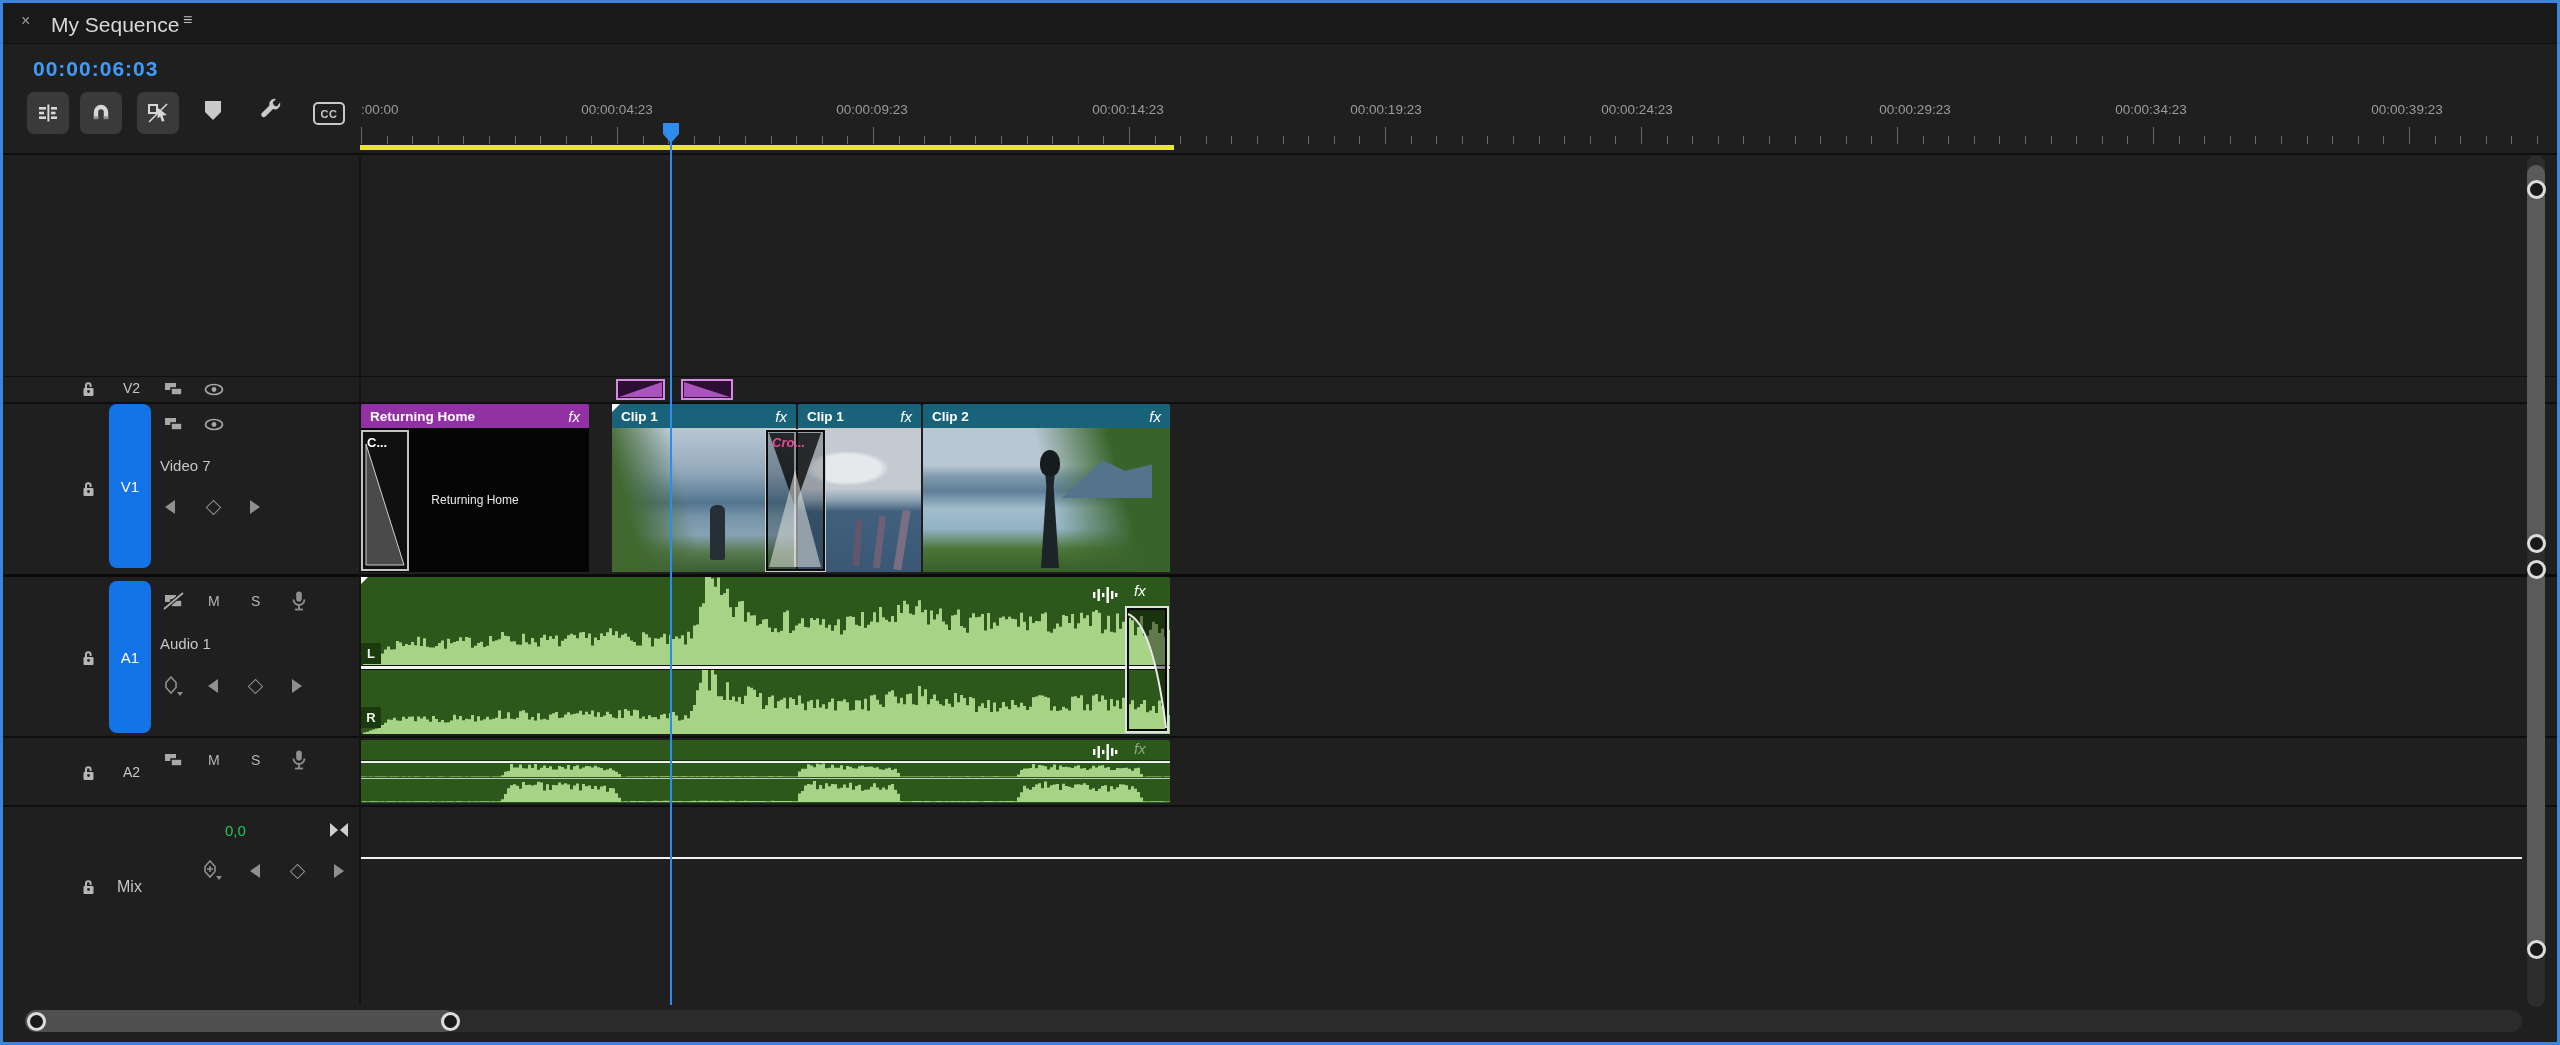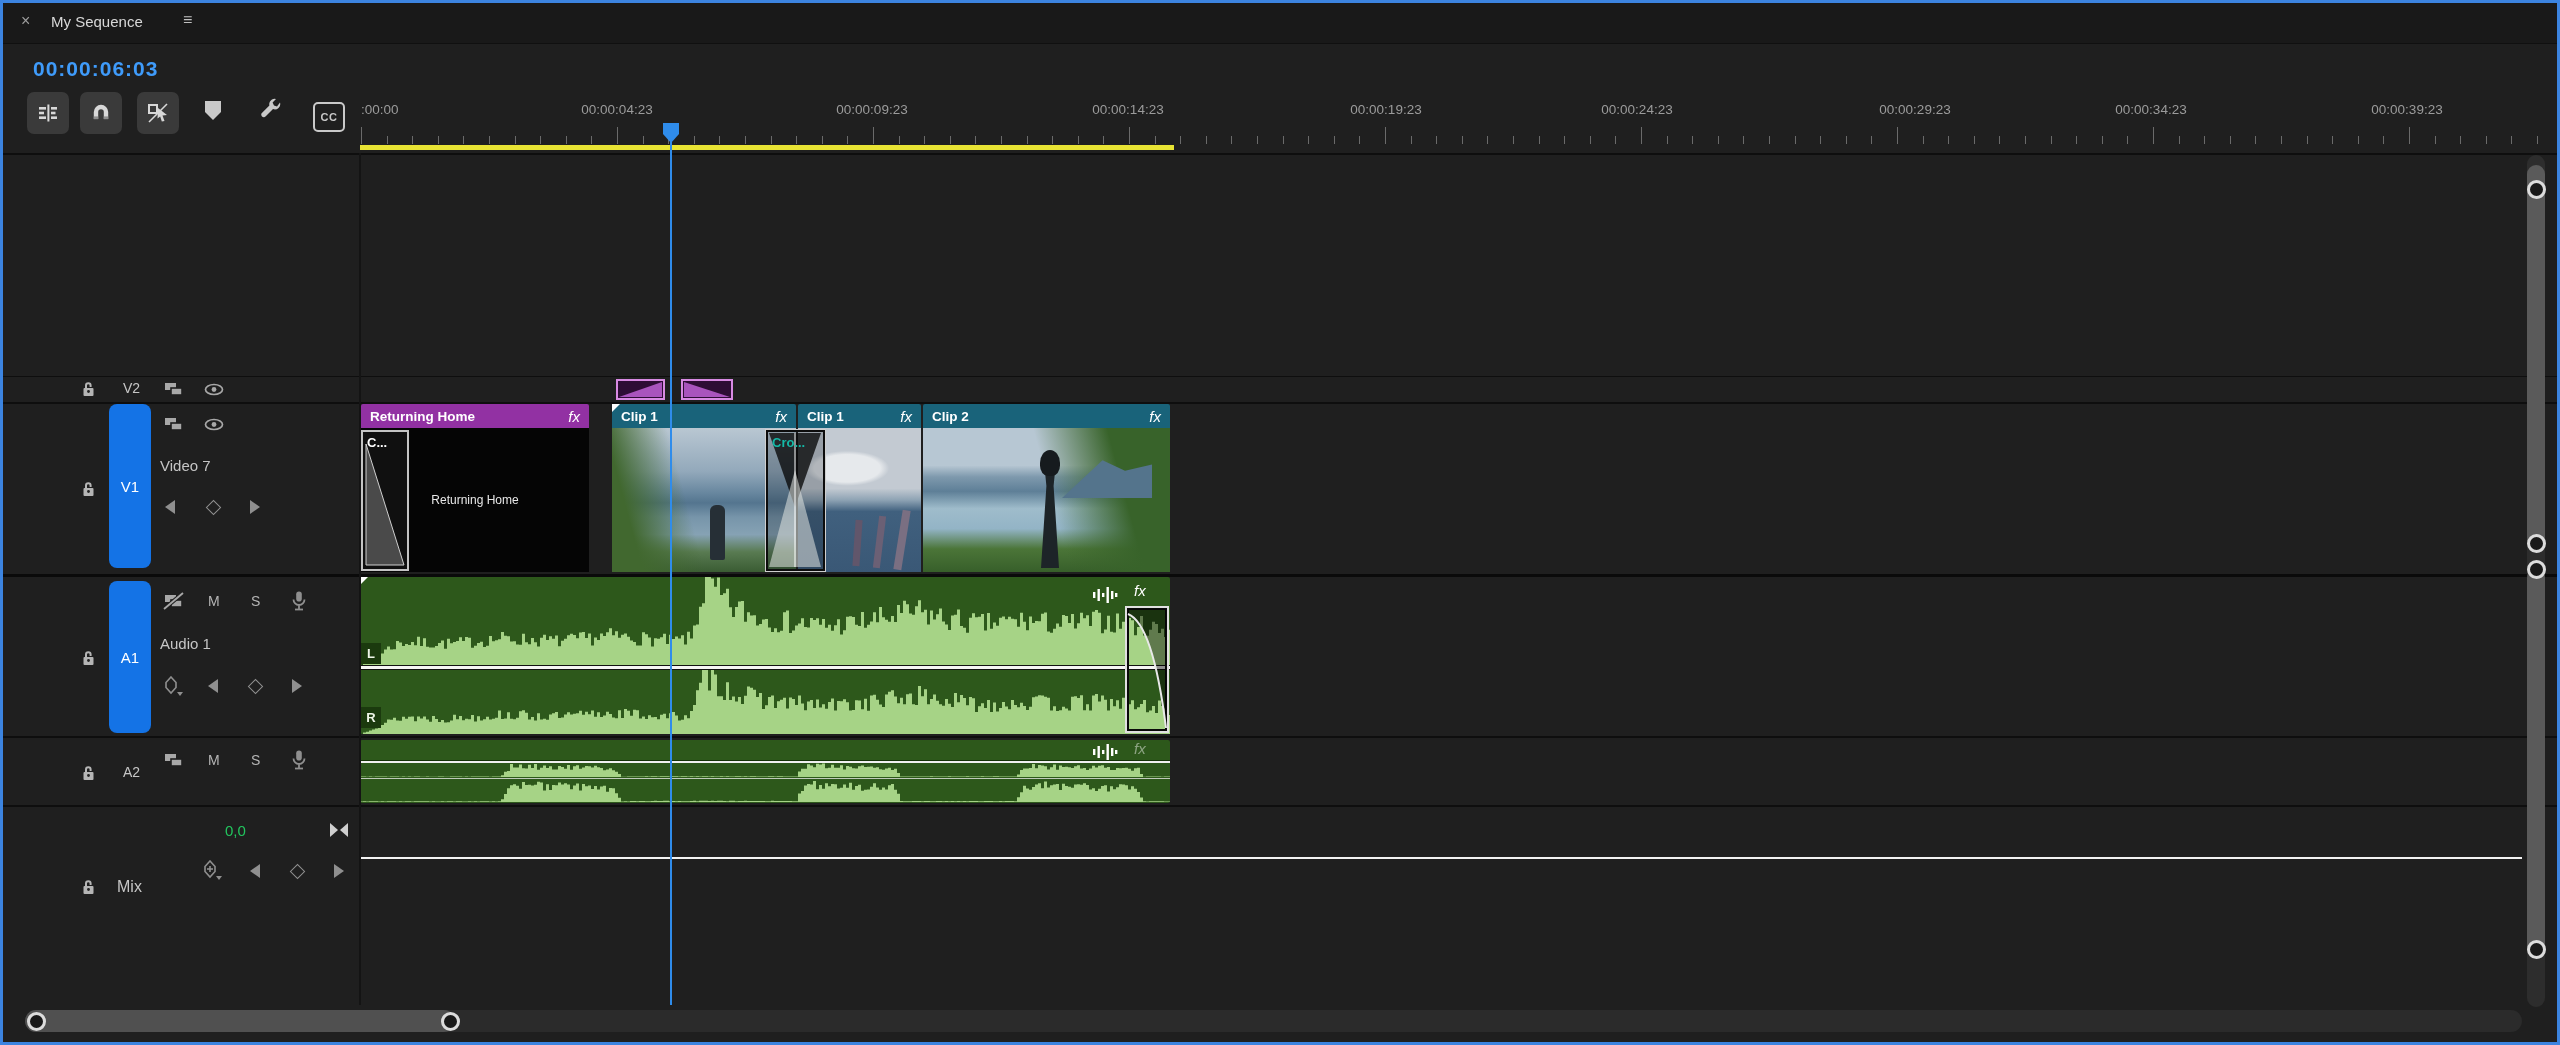--- a/index.html
+++ b/index.html
@@ -31,21 +31,21 @@
   .v2tri{position:absolute;inset:1px;background:#a954bd;}
   .notch{position:absolute;width:0;height:0;border-top:8px solid #fff;border-right:8px solid transparent;z-index:3;}
 </style>
 </head>
 <body>
 
 <div id="stage">
 
   <div class="abs" style="left:0;top:0;width:2554px;height:40px;background:#191919;border-bottom:1px solid #101010;">
     <span class="abs" style="left:18px;top:9px;color:#9e9e9e;font-size:16px;">×</span>
-    <span class="abs" style="left:48px;top:10px;color:#d8d8d8;font-size:15px;">My Sequence</span>
+    <span class="abs" style="left:48px;top:10px;color:#d8d8d8;font-size:21px;">My Sequence</span>
     <span class="abs" style="left:180px;top:8px;color:#c0c0c0;font-size:16px;letter-spacing:1px;">≡</span>
   </div>
 
   <div class="abs" style="left:30px;top:54px;color:#3f9bfa;font-size:21px;font-weight:bold;letter-spacing:1px;">00:00:06:03</div>
 
   <div class="toolbtn" style="left:24px;top:89px;">
     <svg width="20" height="20" viewBox="0 0 20 20">
       <g fill="#d8d8d8">
           <rect x="1" y="4" width="7" height="2.6"></rect>
           <rect x="1" y="8.7" width="5" height="2.6"></rect>
@@ -74,21 +74,21 @@
   <div class="abs" style="left:200px;top:96px;">
     <svg width="20" height="24" viewBox="0 0 20 24">
       <polygon points="2,2 18,2 18,13 10,21 2,13" fill="#c9c9c9"></polygon>
     </svg>
   </div>
   <div class="abs" style="left:256px;top:94px;">
     <svg width="24" height="24" viewBox="0 0 24 24">
       <path d="M21 5.5 a5.4 5.4 0 0 1-7 6.6 L7 19 a2.6 2.6 0 1 1-3.6-3.6 l7-6.9 A5.4 5.4 0 0 1 17 2 L13.6 5.4 15 8.4 18 9.4 Z" fill="#c9c9c9"></path>
     </svg>
   </div>
-  <div class="abs" style="left:310px;top:99px;width:32px;height:30px;border:2.4px solid #c9c9c9;border-radius:5px;box-sizing:border-box;
+  <div class="abs" style="left:310px;top:99px;width:32px;height:23px;border:2.4px solid #c9c9c9;border-radius:5px;box-sizing:border-box;
               display:flex;align-items:center;justify-content:center;">
     <span style="color:#c9c9c9;font-size:11px;font-weight:bold;letter-spacing:0.5px;">CC</span>
   </div>
 
   <div class="abs" style="left:357px;top:90px;width:2190px;height:60px;">
     <div id="ruler-labels" style="position:absolute;left:-357px;top:-90px;">
         <span class="rlabel" style="left: 358px;">:00:00</span>
         <span class="rlabel" style="left: 614px; transform: translateX(-50%);">00:00:04:23</span>
         <span class="rlabel" style="left: 869px; transform: translateX(-50%);">00:00:09:23</span>
         <span class="rlabel" style="left: 1125px; transform: translateX(-50%);">00:00:14:23</span>
@@ -372,21 +372,21 @@
     </svg>
     <span style="position:absolute;left:4px;top:3px;color:#fff;font-size:13px;font-weight:bold;">C...</span>
   </div>
 
   <div class="abs" style="left:763px;top:427px;width:59px;height:141px;background:rgba(25,32,40,0.25);border:2.5px solid #0c0c0c;outline:1px solid #cfcfcf;box-sizing:border-box;z-index:3;">
     <svg width="54" height="136" style="position:absolute;left:0;top:0;">
       <polygon points="1,1 53,1 27,75" fill="rgba(8,8,8,0.78)"></polygon>
       <polygon points="1,135 53,135 27,38" fill="rgba(225,230,225,0.55)"></polygon>
       <line x1="27" y1="1" x2="27" y2="135" stroke="rgba(255,255,255,0.65)" stroke-width="1.5"></line>
     </svg>
-    <span style="position:absolute;left:4px;top:3px;color:#14b8a6;font-size:13px;font-weight:bold;">Cro...</span>
+    <span style="position:absolute;left:4px;top:3px;color:#ec4899;font-size:13px;font-weight:bold;font-style:italic;">Cro...</span>
   </div>
 
   <div class="abs" style="left:357px;top:574px;width:810px;height:157px;background:#2d581b;border-radius:2px;z-index:2;">
     <div class="notch" style="left:0;top:0;"></div>
     <svg id="wave-a1l" width="810" height="88" style="position:absolute;left:0;top:0;">
         <path d="M0,88 L0,88 L3,88 L3,86.40608072960138 L6,86.40608072960138 L6,82.64790360911846 L9,82.64790360911846 L9,80.95781430753946 L12,80.95781430753946 L12,79.45054500800609 L15,79.45054500800609 L15,77.99870694553852 L18,77.99870694553852 L18,76.18924284293806 L21,76.18924284293806 L21,76.45181237831878 L24,76.45181237831878 L24,72.5570082660526 L27,72.5570082660526 L27,69.40624157914161 L30,69.40624157914161 L30,72.48270922715366 L33,72.48270922715366 L33,72.3132341091752 L36,72.3132341091752 L36,63.99899053268504 L39,63.99899053268504 L39,65.3820903760252 L42,65.3820903760252 L42,69.05897965299178 L45,69.05897965299178 L45,66.97480613325804 L48,66.97480613325804 L48,68.01807644091534 L51,68.01807644091534 L51,65.06962204817665 L54,65.06962204817665 L54,68.1661734613154 L57,68.1661734613154 L57,59.75473380389166 L60,59.75473380389166 L60,68.95926920768976 L63,68.95926920768976 L63,61.260461800001146 L66,61.260461800001146 L66,69.83855102700043 L69,69.83855102700043 L69,70.502844101193 L72,70.502844101193 L72,70.45353195045328 L75,70.45353195045328 L75,68.88627335772306 L78,68.88627335772306 L78,65.87972939237547 L81,65.87972939237547 L81,63.419508945196384 L84,63.419508945196384 L84,71.75138224104977 L87,71.75138224104977 L87,61.86604799676442 L90,61.86604799676442 L90,66.24475224153996 L93,66.24475224153996 L93,65.1031415459149 L96,65.1031415459149 L96,64.05252968059933 L99,64.05252968059933 L99,60.1702356713711 L102,60.1702356713711 L102,64.05346075988841 L105,64.05346075988841 L105,59.94070031965762 L108,59.94070031965762 L108,60.75552890655101 L111,60.75552890655101 L111,70.67444708563745 L114,70.67444708563745 L114,68.65147509579658 L117,68.65147509579658 L117,65.94866855983014 L120,65.94866855983014 L120,64.72780174331248 L123,64.72780174331248 L123,70.00654361626094 L126,70.00654361626094 L126,68.82682892256284 L129,68.82682892256284 L129,58.973596831535396 L132,58.973596831535396 L132,64.31996874278772 L135,64.31996874278772 L135,63.18976633604288 L138,63.18976633604288 L138,62.270785370973115 L141,62.270785370973115 L141,55.058061101808775 L144,55.058061101808775 L144,58.7907278093195 L147,58.7907278093195 L147,59.15668778710329 L150,59.15668778710329 L150,64.50197273691073 L153,64.50197273691073 L153,64.24993148206741 L156,64.24993148206741 L156,67.50170787143827 L159,67.50170787143827 L159,67.6857150150191 L162,67.6857150150191 L162,56.6855904499735 L165,56.6855904499735 L165,65.2158547929451 L168,65.2158547929451 L168,67.19587209381044 L171,67.19587209381044 L171,61.110412205859205 L174,61.110412205859205 L174,65.37243180011242 L177,65.37243180011242 L177,69.55889217146822 L180,69.55889217146822 L180,60.81759268144965 L183,60.81759268144965 L183,57.70889154005728 L186,57.70889154005728 L186,62.970511614554525 L189,62.970511614554525 L189,59.32217451883487 L192,59.32217451883487 L192,61.79177858009726 L195,61.79177858009726 L195,58.38154216136374 L198,58.38154216136374 L198,69.26636622345879 L201,69.26636622345879 L201,63.73440562198401 L204,63.73440562198401 L204,61.79757219077974 L207,61.79757219077974 L207,58.13556464485883 L210,58.13556464485883 L210,56.78447225822448 L213,56.78447225822448 L213,58.11066212379265 L216,58.11066212379265 L216,61.2073898553136 L219,61.2073898553136 L219,55.540322970553156 L222,55.540322970553156 L222,55.0881258619715 L225,55.0881258619715 L225,60.88196672824025 L228,60.88196672824025 L228,56.51772239709794 L231,56.51772239709794 L231,68.44951762854004 L234,68.44951762854004 L234,60.403414808449085 L237,60.403414808449085 L237,62.99683136546111 L240,62.99683136546111 L240,56.50143086734563 L243,56.50143086734563 L243,58.91477945118236 L246,58.91477945118236 L246,55.28913431050288 L249,55.28913431050288 L249,51.33771316027188 L252,51.33771316027188 L252,58.20571728073597 L255,58.20571728073597 L255,54.22427766387909 L258,54.22427766387909 L258,60.774864286327954 L261,60.774864286327954 L261,57.69019043786764 L264,57.69019043786764 L264,56.47712776671946 L267,56.47712776671946 L267,59.65859687975451 L270,59.65859687975451 L270,63.58617474729121 L273,63.58617474729121 L273,64.96541005506202 L276,64.96541005506202 L276,68.59901358915329 L279,68.59901358915329 L279,68.57156131955787 L282,68.57156131955787 L282,55.26452131824464 L285,55.26452131824464 L285,57.19361609320789 L288,57.19361609320789 L288,60.42467711394608 L291,60.42467711394608 L291,69.48385904955164 L294,69.48385904955164 L294,61.15626928519308 L297,61.15626928519308 L297,61.77254873304814 L300,61.77254873304814 L300,60.36782037553191 L303,60.36782037553191 L303,56.86887521793112 L306,56.86887521793112 L306,66.88563889479934 L309,66.88563889479934 L309,57.65785206466913 L312,57.65785206466913 L312,61.958373013799935 L315,61.958373013799935 L315,59.41019301107563 L318,59.41019301107563 L318,61.45523327550143 L321,61.45523327550143 L321,58.126861308600084 L324,58.126861308600084 L324,67.56799321565703 L327,67.56799321565703 L327,54.79936108663105 L330,54.79936108663105 L330,61.49752228006721 L333,61.49752228006721 L333,48.37739062185705 L336,48.37739062185705 L336,47.50825861090899 L339,47.50825861090899 L339,29.816081956263787 L342,29.816081956263787 L342,26.351879903030998 L345,26.351879903030998 L345,0 L348,0 L348,0 L351,0 L351,1.5245425056803157 L354,1.5245425056803157 L354,9.724314718862914 L357,9.724314718862914 L357,0.5158474074721369 L360,0.5158474074721369 L360,17.959903623051943 L363,17.959903623051943 L363,16.25019340595007 L366,16.25019340595007 L366,11.79532966747432 L369,11.79532966747432 L369,30.270624080351 L372,30.270624080351 L372,40.053365866941206 L375,40.053365866941206 L375,29.951863220645485 L378,29.951863220645485 L378,24.61100363385885 L381,24.61100363385885 L381,24.10266451107651 L384,24.10266451107651 L384,44.80476750704765 L387,44.80476750704765 L387,35.209530605358175 L390,35.209530605358175 L390,38.46625931369812 L393,38.46625931369812 L393,38.19078717498302 L396,38.19078717498302 L396,48.412180694579476 L399,48.412180694579476 L399,46.964546871660644 L402,46.964546871660644 L402,42.44420660807252 L405,42.44420660807252 L405,41.94735021097064 L408,41.94735021097064 L408,50.38778382379233 L411,50.38778382379233 L411,55.097551788907346 L414,55.097551788907346 L414,51.190800150756836 L417,51.190800150756836 L417,55.338754615496995 L420,55.338754615496995 L420,53.67789372250438 L423,53.67789372250438 L423,35.36710894111753 L426,35.36710894111753 L426,33.44493755212307 L429,33.44493755212307 L429,56.032457496881484 L432,56.032457496881484 L432,53.60449197467864 L435,53.60449197467864 L435,48.42288424462453 L438,48.42288424462453 L438,46.4873636790824 L441,46.4873636790824 L441,41.358215027503825 L444,41.358215027503825 L444,50.01762632696957 L447,50.01762632696957 L447,50.44996797639877 L450,50.44996797639877 L450,40.911456186714766 L453,40.911456186714766 L453,43.03806343853787 L456,43.03806343853787 L456,41.33350804717987 L459,41.33350804717987 L459,47.6454677038677 L462,47.6454677038677 L462,41.98982294847488 L465,41.98982294847488 L465,50.76617524206042 L468,50.76617524206042 L468,47.73966633858204 L471,47.73966633858204 L471,53.6594223666764 L474,53.6594223666764 L474,48.15288112602651 L477,48.15288112602651 L477,42.21789025711603 L480,42.21789025711603 L480,57.37710540586785 L483,57.37710540586785 L483,53.17527208058104 L486,53.17527208058104 L486,39.694440950243475 L489,39.694440950243475 L489,39.21368670125328 L492,39.21368670125328 L492,39.97357876563907 L495,39.97357876563907 L495,47.631188028695064 L498,47.631188028695064 L498,48.98276418504983 L501,48.98276418504983 L501,35.11079424220435 L504,35.11079424220435 L504,50.80888845452875 L507,50.80888845452875 L507,47.78011716978692 L510,47.78011716978692 L510,44.56758966490626 L513,44.56758966490626 L513,35.16605621787707 L516,35.16605621787707 L516,45.25421929790477 L519,45.25421929790477 L519,30.07895358575582 L522,30.07895358575582 L522,40.32236878576477 L525,40.32236878576477 L525,42.740490787665046 L528,42.740490787665046 L528,44.77612353300749 L531,44.77612353300749 L531,38.89546841579676 L534,38.89546841579676 L534,44.94425194012324 L537,44.94425194012324 L537,28.11757142926455 L540,28.11757142926455 L540,36.11548448622228 L543,36.11548448622228 L543,23.81415958514016 L546,23.81415958514016 L546,27.213263664320117 L549,27.213263664320117 L549,36.49949942614237 L552,36.49949942614237 L552,37.63440797051292 L555,37.63440797051292 L555,29.35524428859354 L558,29.35524428859354 L558,23.328191147603988 L561,23.328191147603988 L561,35.15018488192916 L564,35.15018488192916 L564,32.84497465096474 L567,32.84497465096474 L567,47.466202342873814 L570,47.466202342873814 L570,33.38548657428025 L573,33.38548657428025 L573,42.39444524808049 L576,42.39444524808049 L576,37.186799129524225 L579,37.186799129524225 L579,31.427834318624733 L582,31.427834318624733 L582,44.55903118420124 L585,44.55903118420124 L585,47.48342053632736 L588,47.48342053632736 L588,53.08194192932435 L591,53.08194192932435 L591,38.53683669519083 L594,38.53683669519083 L594,37.82577887278642 L597,37.82577887278642 L597,32.61489133577857 L600,32.61489133577857 L600,48.9502588121478 L603,48.9502588121478 L603,50.74934210350922 L606,50.74934210350922 L606,55.72603115997553 L609,55.72603115997553 L609,40.66056716816135 L612,40.66056716816135 L612,36.363983456496754 L615,36.363983456496754 L615,40.20349281275954 L618,40.20349281275954 L618,39.709650231176354 L621,39.709650231176354 L621,36.919469109003096 L624,36.919469109003096 L624,53.42157407677173 L627,53.42157407677173 L627,35.88597845976963 L630,35.88597845976963 L630,51.67551055966169 L633,51.67551055966169 L633,45.48019302896633 L636,45.48019302896633 L636,48.666625109285114 L639,48.666625109285114 L639,40.806948861862715 L642,40.806948861862715 L642,39.405794317470495 L645,39.405794317470495 L645,42.36276169288456 L648,42.36276169288456 L648,39.63245537751913 L651,39.63245537751913 L651,41.852036749352656 L654,41.852036749352656 L654,42.23497158063144 L657,42.23497158063144 L657,49.85024315790906 L660,49.85024315790906 L660,35.82087156891823 L663,35.82087156891823 L663,44.69019729191035 L666,44.69019729191035 L666,53.296285378652215 L669,53.296285378652215 L669,39.407343447531616 L672,39.407343447531616 L672,45.92424859759569 L675,45.92424859759569 L675,43.897065927466755 L678,43.897065927466755 L678,44.36542701330632 L681,44.36542701330632 L681,36.68852712125763 L684,36.68852712125763 L684,35.485074678170676 L687,35.485074678170676 L687,54.45749185493395 L690,54.45749185493395 L690,55.86403291173279 L693,55.86403291173279 L693,51.80794915095925 L696,51.80794915095925 L696,46.62225496376276 L699,46.62225496376276 L699,49.86836484569504 L702,49.86836484569504 L702,38.00807267238438 L705,38.00807267238438 L705,38.89319532584548 L708,38.89319532584548 L708,46.121488286453484 L711,46.121488286453484 L711,37.082908461643754 L714,37.082908461643754 L714,51.456560242488976 L717,51.456560242488976 L717,46.185647448383115 L720,46.185647448383115 L720,35.68470872342587 L723,35.68470872342587 L723,41.3084737865524 L726,41.3084737865524 L726,38.14773652035684 L729,38.14773652035684 L729,48.97947237799704 L732,48.97947237799704 L732,34.773657632418285 L735,34.773657632418285 L735,32.98430038597285 L738,32.98430038597285 L738,35.763409237621715 L741,35.763409237621715 L741,56.34930061787449 L744,56.34930061787449 L744,52.62295397933156 L747,52.62295397933156 L747,38.83006351565868 L750,38.83006351565868 L750,54.77197872175277 L753,54.77197872175277 L753,55.60147827876508 L756,55.60147827876508 L756,36.45174755795718 L759,36.45174755795718 L759,51.82265087281257 L762,51.82265087281257 L762,44.848774715642925 L765,44.848774715642925 L765,52.720567757224664 L768,52.720567757224664 L768,41.06231732254326 L771,41.06231732254326 L771,43.184691835087385 L774,43.184691835087385 L774,58.27926194139585 L777,58.27926194139585 L777,50.05232327450216 L780,50.05232327450216 L780,38.88275354095697 L783,38.88275354095697 L783,58.6051309135741 L786,58.6051309135741 L786,58.80930628533363 L789,58.80930628533363 L789,52.84161240608633 L792,52.84161240608633 L792,44.644737243129015 L795,44.644737243129015 L795,47.08024908070266 L798,47.08024908070266 L798,56.06706340696812 L801,56.06706340696812 L801,51.79395787784814 L804,51.79395787784814 L804,60.01074893179774 L807,60.01074893179774 L807,52.79278455654025 L810,52.79278455654025 L810,88 Z" fill="#a6d386"></path>
       </svg>
     <div style="position:absolute;left:0;top:88px;width:810px;height:3px;background:#f5f5f5;border-top:1px solid #111;border-bottom:1px solid #111;box-sizing:content-box;"></div>
     <svg id="wave-a1r" width="810" height="64" style="position:absolute;left:0;top:93px;">
         <path d="M0,64 L0,64 L3,64 L3,62.58432162223816 L6,62.58432162223816 L6,61.66672115699768 L9,61.66672115699768 L9,60.55794640180588 L12,60.55794640180588 L12,59.44980468032837 L15,59.44980468032837 L15,58.441267560863494 L18,58.441267560863494 L18,57.24907389422703 L21,57.24907389422703 L21,54.97237634771729 L24,54.97237634771729 L24,52.738503356661795 L27,52.738503356661795 L27,49.532765064580914 L30,49.532765064580914 L30,49.806594655303954 L33,49.806594655303954 L33,47.81647988997268 L36,47.81647988997268 L36,50.571070508395195 L39,50.571070508395195 L39,50.76010207730865 L42,50.76010207730865 L42,46.847151246852874 L45,46.847151246852874 L45,48.73390661273241 L48,48.73390661273241 L48,46.853244382728576 L51,46.853244382728576 L51,46.58355025614404 L54,46.58355025614404 L54,51.15876738868713 L57,51.15876738868713 L57,46.465975661711695 L60,46.465975661711695 L60,48.46414711477757 L63,48.46414711477757 L63,46.54823780583095 L66,46.54823780583095 L66,49.464663888580326 L69,49.464663888580326 L69,51.63420581016349 L72,51.63420581016349 L72,46.00112895152759 L75,46.00112895152759 L75,49.107382932925226 L78,49.107382932925226 L78,51.93402164401627 L81,51.93402164401627 L81,50.02648821204424 L84,50.02648821204424 L84,52.48013733796215 L87,52.48013733796215 L87,52.354878939917086 L90,52.354878939917086 L90,50.45057273750305 L93,50.45057273750305 L93,44.78949692538738 L96,44.78949692538738 L96,49.37322786285591 L99,49.37322786285591 L99,45.927448495690825 L102,45.927448495690825 L102,50.26749571332931 L105,50.26749571332931 L105,48.73332280978441 L108,48.73332280978441 L108,49.18779679416943 L111,49.18779679416943 L111,45.10793289669323 L114,45.10793289669323 L114,51.43393859455872 L117,51.43393859455872 L117,46.275188317679884 L120,46.275188317679884 L120,50.46539705946446 L123,50.46539705946446 L123,49.21109207862091 L126,49.21109207862091 L126,46.74505137751389 L129,46.74505137751389 L129,49.568804365158556 L132,49.568804365158556 L132,48.83069890557957 L135,48.83069890557957 L135,47.689547810728556 L138,47.689547810728556 L138,40.43477861299134 L141,40.43477861299134 L141,48.951271489162444 L144,48.951271489162444 L144,48.45841146734238 L147,48.45841146734238 L147,42.271368602518436 L150,42.271368602518436 L150,48.714733969140056 L153,48.714733969140056 L153,49.359615044406056 L156,49.359615044406056 L156,47.78942320528984 L159,47.78942320528984 L159,41.24060528733432 L162,41.24060528733432 L162,40.369766337020394 L165,40.369766337020394 L165,42.857419639781114 L168,42.857419639781114 L168,49.49770955562592 L171,49.49770955562592 L171,47.04748702199638 L174,47.04748702199638 L174,50.48617008097172 L177,50.48617008097172 L177,43.173123760326504 L180,43.173123760326504 L180,49.59886730732918 L183,49.59886730732918 L183,48.73852146822691 L186,48.73852146822691 L186,49.85721328095674 L189,49.85721328095674 L189,44.432701187623735 L192,44.432701187623735 L192,43.20637643427848 L195,43.20637643427848 L195,41.99360831318795 L198,41.99360831318795 L198,47.92107548862934 L201,47.92107548862934 L201,47.575541214295384 L204,47.575541214295384 L204,44.46886595349979 L207,44.46886595349979 L207,42.1473625292511 L210,42.1473625292511 L210,44.51003326169252 L213,44.51003326169252 L213,43.656827415505404 L216,43.656827415505404 L216,43.24275591320324 L219,43.24275591320324 L219,40.81883017158317 L222,40.81883017158317 L222,44.6384758057704 L225,44.6384758057704 L225,41.83519822406768 L228,41.83519822406768 L228,44.20605450064612 L231,44.20605450064612 L231,40.52118392712402 L234,40.52118392712402 L234,46.661927921641826 L237,46.661927921641826 L237,42.22573139794159 L240,42.22573139794159 L240,46.97280518097162 L243,46.97280518097162 L243,45.624023858263016 L246,45.624023858263016 L246,41.72459631629371 L249,41.72459631629371 L249,44.09219270601463 L252,44.09219270601463 L252,47.56486574846268 L255,47.56486574846268 L255,48.18004934924841 L258,48.18004934924841 L258,40.21982263658762 L261,40.21982263658762 L261,47.946187778337006 L264,47.946187778337006 L264,38.945878426656726 L267,38.945878426656726 L267,40.73077789787412 L270,40.73077789787412 L270,45.72422973772287 L273,45.72422973772287 L273,39.83095467883468 L276,39.83095467883468 L276,40.15268295658112 L279,40.15268295658112 L279,48.542927671735285 L282,48.542927671735285 L282,46.55448484178543 L285,46.55448484178543 L285,48.972433774411684 L288,48.972433774411684 L288,45.37072193973542 L291,45.37072193973542 L291,47.23569963164806 L294,47.23569963164806 L294,46.97771094532729 L297,46.97771094532729 L297,49.192132265352015 L300,49.192132265352015 L300,44.813187739276884 L303,44.813187739276884 L303,43.72587186045766 L306,43.72587186045766 L306,48.20364688291788 L309,48.20364688291788 L309,43.32517528313279 L312,43.32517528313279 L312,42.03131285804868 L315,42.03131285804868 L315,45.503140467056625 L318,45.503140467056625 L318,50.61125134970665 L321,50.61125134970665 L321,49.837199610241655 L324,49.837199610241655 L324,45.30978623271942 L327,45.30978623271942 L327,48.241596189768316 L330,48.241596189768316 L330,41.119666233897206 L333,41.119666233897206 L333,34.97834520354509 L336,34.97834520354509 L336,20.201545713882453 L339,20.201545713882453 L339,12.70969876340628 L342,12.70969876340628 L342,0 L345,0 L345,0 L348,0 L348,20.566007474408153 L351,20.566007474408153 L351,0 L354,0 L354,4.52684422214746 L357,4.52684422214746 L357,26.25852604653835 L360,26.25852604653835 L360,26.30282766550779 L363,26.30282766550779 L363,30.088602612972267 L366,30.088602612972267 L366,12.193117960655684 L369,12.193117960655684 L369,30.029921439695357 L372,30.029921439695357 L372,26.5999920541501 L375,26.5999920541501 L375,31.59133001867533 L378,31.59133001867533 L378,27.118574790296556 L381,27.118574790296556 L381,34.031062793257234 L384,34.031062793257234 L384,25.7739836629939 L387,25.7739836629939 L387,16.58128968488454 L390,16.58128968488454 L390,17.82893057594299 L393,17.82893057594299 L393,19.690391443006995 L396,19.690391443006995 L396,26.931431559729567 L399,26.931431559729567 L399,22.893772607052327 L402,22.893772607052327 L402,39.089073855371474 L405,39.089073855371474 L405,35.3090887799859 L408,35.3090887799859 L408,27.074627828540798 L411,27.074627828540798 L411,25.622273927369115 L414,25.622273927369115 L414,38.0452723425293 L417,38.0452723425293 L417,31.20870305289268 L420,31.20870305289268 L420,29.77141241490841 L423,29.77141241490841 L423,27.790037645773886 L426,27.790037645773886 L426,38.59521370292664 L429,38.59521370292664 L429,27.5943306278944 L432,27.5943306278944 L432,29.08304455082655 L435,29.08304455082655 L435,34.898058337062594 L438,34.898058337062594 L438,25.567117095670703 L441,25.567117095670703 L441,33.54959733820558 L444,33.54959733820558 L444,40.21372497073651 L447,40.21372497073651 L447,31.5932542986393 L450,31.5932542986393 L450,30.052896671223642 L453,30.052896671223642 L453,37.984776810221675 L456,37.984776810221675 L456,29.558054089183806 L459,29.558054089183806 L459,37.57752569577097 L462,37.57752569577097 L462,34.150030182952875 L465,34.150030182952875 L465,38.86961462036371 L468,38.86961462036371 L468,31.896690038383007 L471,31.896690038383007 L471,28.525515165798666 L474,28.525515165798666 L474,40.53473637216568 L477,40.53473637216568 L477,30.97068033423126 L480,30.97068033423126 L480,31.25157837156057 L483,31.25157837156057 L483,29.24920797722995 L486,29.24920797722995 L486,32.35577405826568 L489,32.35577405826568 L489,40.41762460921467 L492,40.41762460921467 L492,39.935065252872704 L495,39.935065252872704 L495,30.277220749339463 L498,30.277220749339463 L498,30.497285077288147 L501,30.497285077288147 L501,39.37327929648042 L504,39.37327929648042 L504,28.64850579050779 L507,28.64850579050779 L507,40.62976690757215 L510,40.62976690757215 L510,25.430280667543414 L513,25.430280667543414 L513,24.856591697184236 L516,24.856591697184236 L516,29.838264024519923 L519,29.838264024519923 L519,34.39849813346862 L522,34.39849813346862 L522,36.89835281557242 L525,36.89835281557242 L525,24.52594151496887 L528,24.52594151496887 L528,21.719716779422754 L531,21.719716779422754 L531,20.331970693667735 L534,20.331970693667735 L534,26.623495507025716 L537,26.623495507025716 L537,33.182830661773686 L540,33.182830661773686 L540,27.67381559622288 L543,27.67381559622288 L543,34.27096195472082 L546,34.27096195472082 L546,24.329925840711596 L549,24.329925840711596 L549,23.511842124748235 L552,23.511842124748235 L552,34.22203071099918 L555,34.22203071099918 L555,34.980275375127796 L558,34.980275375127796 L558,16.08183519187927 L561,16.08183519187927 L561,26.16452421865464 L564,26.16452421865464 L564,19.19584431007386 L567,19.19584431007386 L567,34.15676385014534 L570,34.15676385014534 L570,29.098222679328913 L573,29.098222679328913 L573,24.597959505882258 L576,24.597959505882258 L576,30.718092060775753 L579,30.718092060775753 L579,34.181219406843184 L582,34.181219406843184 L582,35.75830563804627 L585,35.75830563804627 L585,29.070883851718897 L588,29.070883851718897 L588,33.773706894504 L591,33.773706894504 L591,36.96018847723279 L594,36.96018847723279 L594,23.00472573250702 L597,23.00472573250702 L597,32.31299980076381 L600,32.31299980076381 L600,24.954269645650044 L603,24.954269645650044 L603,28.091001824444362 L606,28.091001824444362 L606,35.35822319766998 L609,35.35822319766998 L609,27.054129639626908 L612,27.054129639626908 L612,28.15690526167665 L615,28.15690526167665 L615,41.876784769357954 L618,41.876784769357954 L618,36.31065139556952 L621,36.31065139556952 L621,33.138671903537514 L624,33.138671903537514 L624,37.91721555732727 L627,37.91721555732727 L627,30.082574211421004 L630,30.082574211421004 L630,41.906921576893325 L633,41.906921576893325 L633,32.617415232924216 L636,32.617415232924216 L636,41.57076422031402 L639,41.57076422031402 L639,37.9264196939385 L642,37.9264196939385 L642,31.875567959439756 L645,31.875567959439756 L645,36.518373759311444 L648,36.518373759311444 L648,39.15635335017204 L651,39.15635335017204 L651,29.969732154152396 L654,29.969732154152396 L654,34.922335961956975 L657,34.922335961956975 L657,37.372963576685194 L660,37.372963576685194 L660,32.78793578267097 L663,32.78793578267097 L663,36.04186910035848 L666,36.04186910035848 L666,39.95463803198099 L669,39.95463803198099 L669,36.867619047830104 L672,36.867619047830104 L672,27.222110165958398 L675,27.222110165958398 L675,26.483215227299922 L678,26.483215227299922 L678,25.216222888293267 L681,25.216222888293267 L681,25.41945517796755 L684,25.41945517796755 L684,26.734899762330052 L687,26.734899762330052 L687,27.864760084283354 L690,27.864760084283354 L690,40.56522277392149 L693,40.56522277392149 L693,36.29644760957718 L696,36.29644760957718 L696,40.88611375011445 L699,40.88611375011445 L699,40.35564349679589 L702,40.35564349679589 L702,36.74010743091583 L705,36.74010743091583 L705,38.58881270574927 L708,38.58881270574927 L708,40.6188724108839 L711,40.6188724108839 L711,26.71579142495751 L714,26.71579142495751 L714,26.225270233385558 L717,26.225270233385558 L717,28.06805835127711 L720,28.06805835127711 L720,25.222028175353998 L723,25.222028175353998 L723,40.253478782757526 L726,40.253478782757526 L726,34.200714064888956 L729,34.200714064888956 L729,40.418404596868754 L732,40.418404596868754 L732,25.560562923841474 L735,25.560562923841474 L735,23.99354979615807 L738,23.99354979615807 L738,31.42041024551392 L741,31.42041024551392 L741,25.568353257868885 L744,25.568353257868885 L744,29.83368274274111 L747,29.83368274274111 L747,40.50216863709927 L750,40.50216863709927 L750,29.082661745870112 L753,29.082661745870112 L753,36.126733568924664 L756,36.126733568924664 L756,30.372697697076795 L759,30.372697697076795 L759,38.70857798898637 L762,38.70857798898637 L762,27.77307214827657 L765,27.77307214827657 L765,33.50501809594035 L768,33.50501809594035 L768,34.33074255926132 L771,34.33074255926132 L771,30.229155187790397 L774,30.229155187790397 L774,39.34108909127116 L777,39.34108909127116 L777,37.22384042683959 L780,37.22384042683959 L780,34.02496824655533 L783,34.02496824655533 L783,29.911641632647516 L786,29.911641632647516 L786,42.22652432073593 L789,42.22652432073593 L789,40.54905345863342 L792,40.54905345863342 L792,36.070226769838335 L795,36.070226769838335 L795,42.935368227505684 L798,42.935368227505684 L798,30.518265337562553 L801,30.518265337562553 L801,35.911717581901556 L804,35.911717581901556 L804,38.43945811203956 L807,38.43945811203956 L807,45.098190415644645 L810,45.098190415644645 L810,64 Z" fill="#a6d386"></path>

